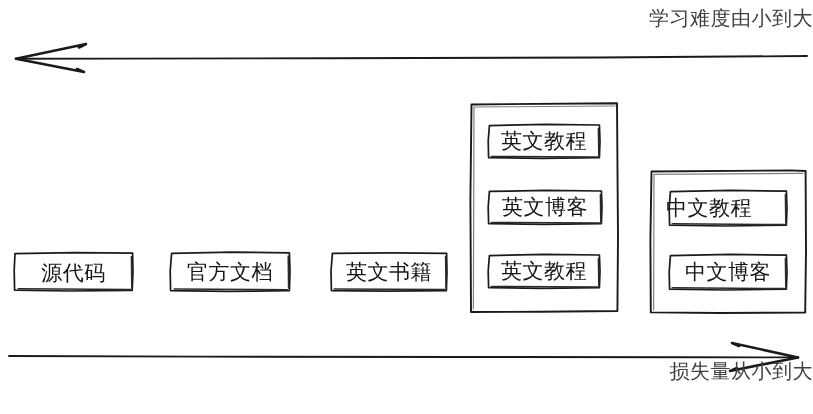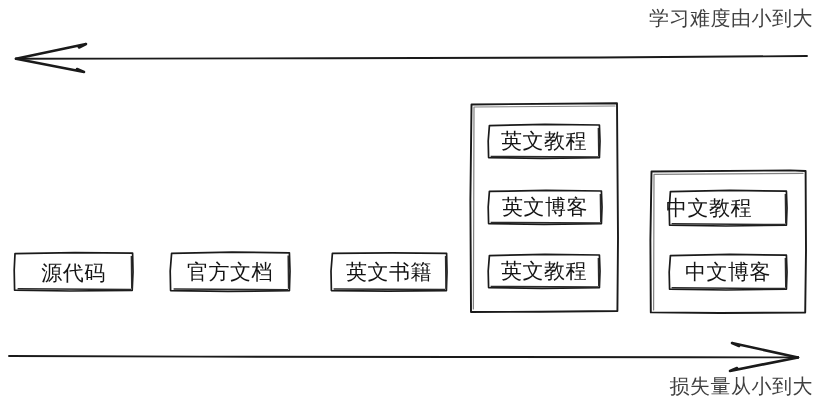--- a/index.html
+++ b/index.html
@@ -27,21 +27,21 @@
     text-align: right;
   }
   #top-axis-label {
     left: 0;
     right: 0;
     top: 8px;
   }
   #bottom-axis-label {
     left: 0;
     right: 0;
-    top: 376px;
+    top: 361px;
   }
   .svg-layer {
     position: absolute;
     left: 0;
     top: 0;
     width: 813px;
     height: 414px;
   }
   .node-label {
     position: absolute;

